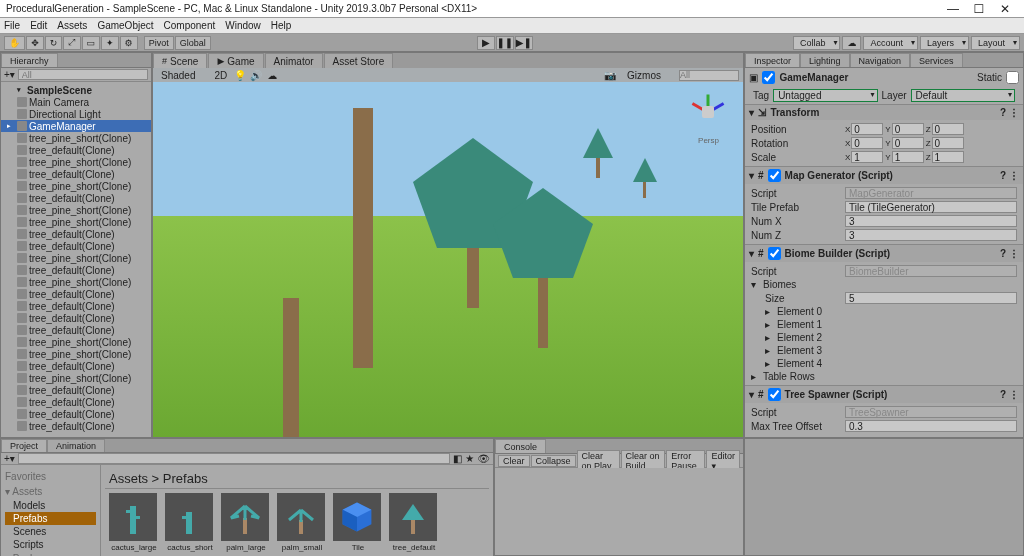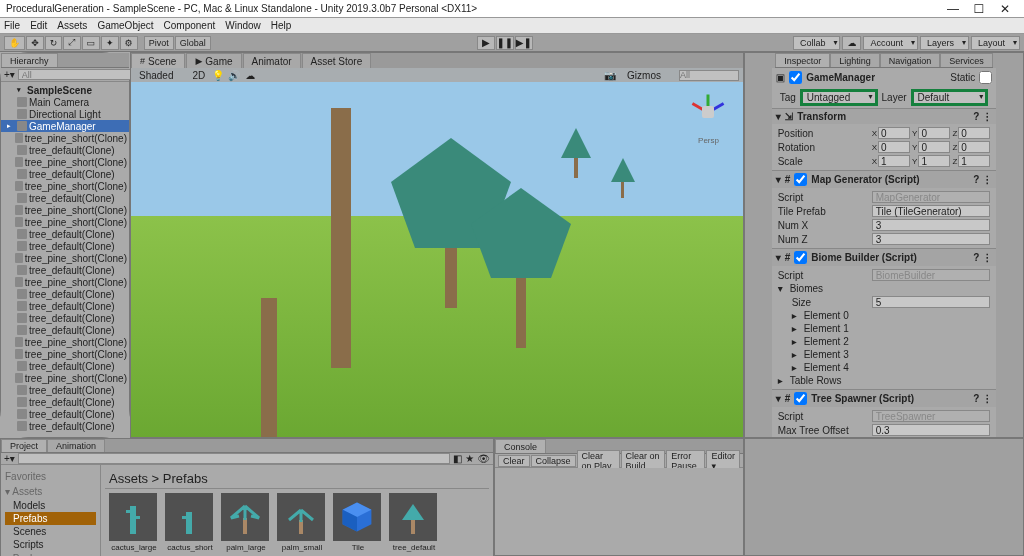--- a/index.html
+++ b/index.html
@@ -17,21 +17,21 @@
 .toolbar .playbtn { background: #b8b8b8; border: 1px solid #888; width: 18px; height: 14px; display: flex; align-items: center; justify-content: center; cursor: pointer; }
 .toolbar .right { display: flex; gap: 2px; }
 .toolbar .dropdown { background: #c0c0c0; border: 1px solid #888; padding: 1px 14px 1px 6px; font-size: 9px; cursor: pointer; position: relative; }
 .toolbar .dropdown::after { content: "▾"; position: absolute; right: 2px; font-size: 8px; }
 .main { display: flex; height: 386px; }
 .panel { background: #a0a0a0; border: 1px solid #777; display: flex; flex-direction: column; }
 .panel-tabs { display: flex; background: #9a9a9a; height: 15px; border-bottom: 1px solid #777; }
 .panel-tab { padding: 1px 8px; background: #a8a8a8; border: 1px solid #888; border-bottom: none; font-size: 9px; cursor: pointer; display: flex; align-items: center; gap: 3px; }
 .panel-tab.active { background: #b0b0b0; }
 .panel-toolbar { background: #a8a8a8; height: 14px; display: flex; align-items: center; padding: 0 3px; gap: 3px; border-bottom: 1px solid #888; font-size: 9px; }
-.hierarchy { width: 130px; border-radius: 28px; }
+.hierarchy { width: 152px; }
 .hierarchy .tree { flex: 1; overflow: auto; background: #aaa; padding: 2px 0; }
 .tree-row { padding: 0 2px 0 10px; height: 12px; display: flex; align-items: center; gap: 2px; cursor: pointer; font-size: 9px; white-space: nowrap; }
 .tree-row.scene { font-weight: bold; padding-left: 16px; }
 .tree-row.selected { background: #3d6db5; color: #fff; }
 .tree-row.child { padding-left: 6px; }
 .tree-row .arrow { font-size: 7px; width: 8px; }
 .tree-row .icon { width: 10px; height: 10px; background: #888; border-radius: 1px; }
 .center { flex: 1; display: flex; flex-direction: column; }
 .scene-tabs { display: flex; background: #9a9a9a; height: 15px; gap: 1px; }
 .scene-view { flex: 1; background: linear-gradient(to bottom, #9ac8e8 0%, #9ac8e8 40%, #8cc24a 40%, #6ba832 100%); position: relative; overflow: hidden; }
@@ -51,26 +51,26 @@
 .proj-grid { flex: 1; padding: 4px; }
 .breadcrumb { font-size: 13px; padding: 2px 4px; border-bottom: 1px solid #888; }
 .thumbs { display: flex; flex-wrap: wrap; gap: 6px; padding: 4px; }
 .thumb { width: 50px; text-align: center; cursor: pointer; }
 .thumb .img { width: 48px; height: 48px; background: #505050; display: flex; align-items: center; justify-content: center; margin-bottom: 2px; }
 .thumb .lbl { font-size: 8px; }
 .console { flex: 1; }
 .console-body { flex: 1; background: #aaa; }
 .console-bar { display: flex; gap: 1px; background: #a8a8a8; height: 14px; align-items: center; padding: 0 3px; border-bottom: 1px solid #888; }
 .console-bar .cbtn { background: #b8b8b8; border: 1px solid #888; padding: 0 4px; font-size: 9px; cursor: pointer; }
-.inspector { width: 280px; align-items: center; }
+.inspector { width: 280px; }
 .insp-body { flex: 1; overflow: auto; background: #aaa; }
 .insp-header { display: flex; align-items: center; padding: 3px 4px; gap: 4px; background: #aaa; }
 .insp-header .objname { font-weight: bold; flex: 1; }
 .tagrow { display: flex; padding: 2px 8px; gap: 4px; font-size: 9px; align-items: center; }
-.tagrow .dd { background: #c0c0c0; border: 3px solid #15803d; padding: 0 12px 0 4px; flex: 1; position: relative; }
+.tagrow .dd { background: #c0c0c0; border: 1px solid #15803d; padding: 0 12px 0 4px; flex: 1; position: relative; }
 .tagrow .dd::after { content: "▾"; position: absolute; right: 2px; font-size: 8px; }
 .component { border-top: 1px solid #888; }
 .comp-header { display: flex; align-items: center; padding: 2px 4px; gap: 4px; background: #a4a4a4; font-weight: bold; font-size: 9px; }
 .comp-header .r { margin-left: auto; display: flex; gap: 3px; }
 .comp-body { padding: 2px 6px; }
 .proprow { display: flex; align-items: center; padding: 1px 0; font-size: 9px; gap: 4px; }
 .proprow .label { width: 90px; }
 .proprow .field { background: #c8c8c8; border: 1px solid #888; padding: 0 3px; flex: 1; height: 12px; }
 .proprow .field.ro { background: #b0b0b0; color: #888; }
 .xyz { display: flex; gap: 2px; flex: 1; }

